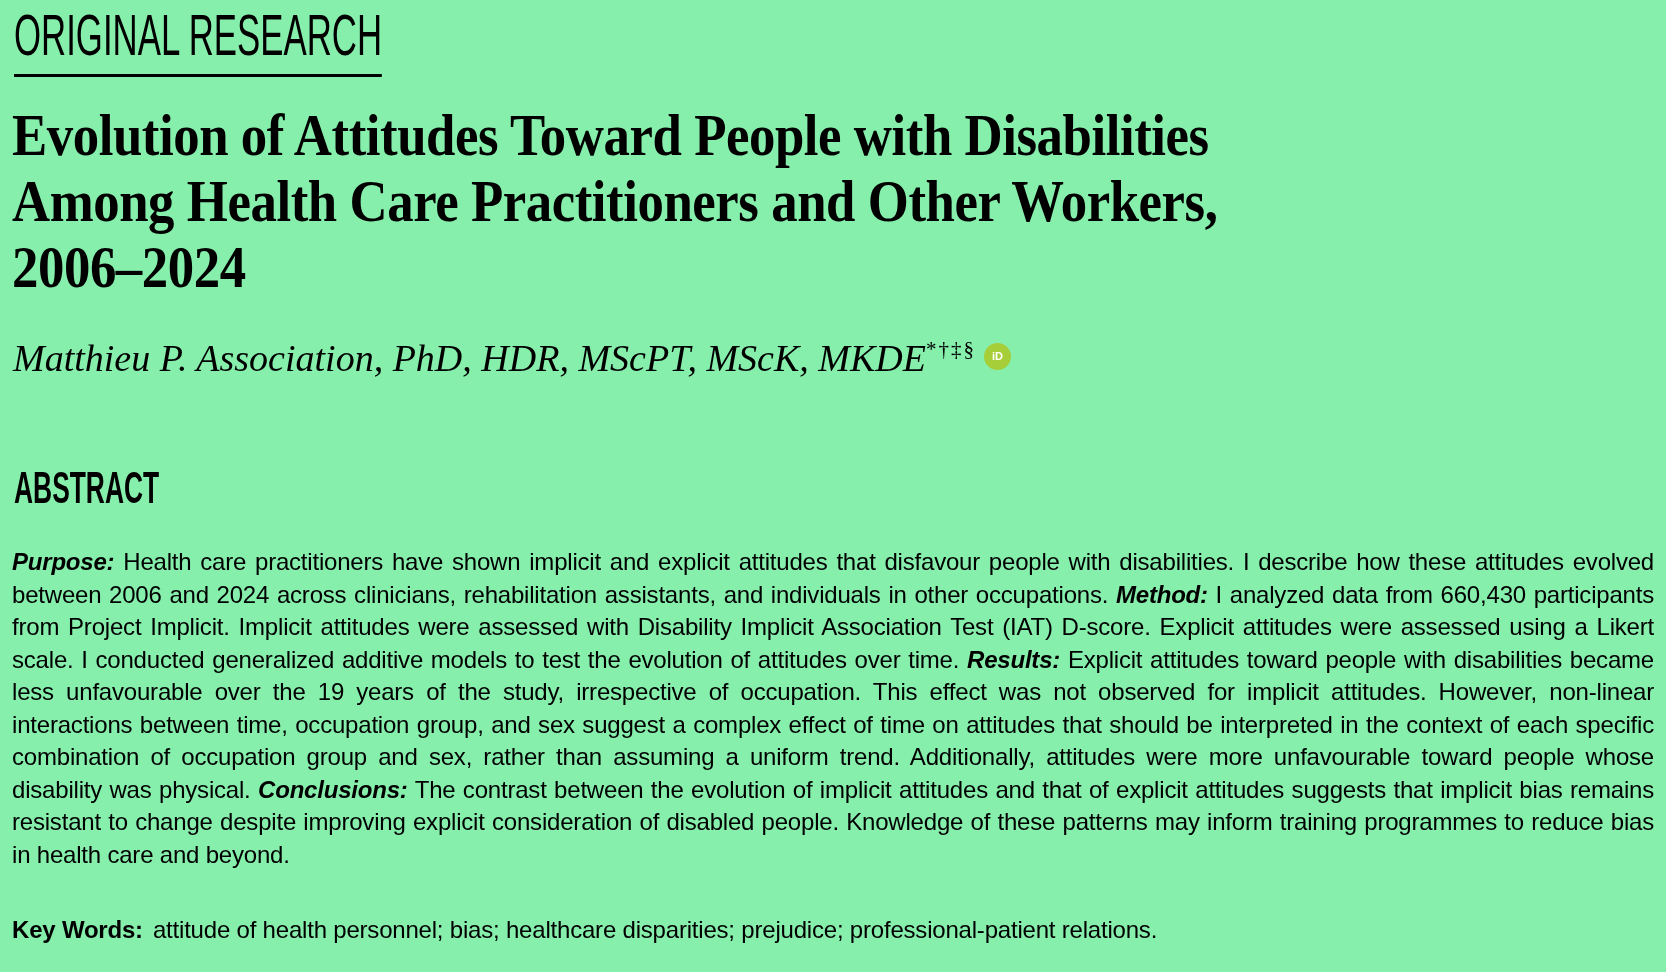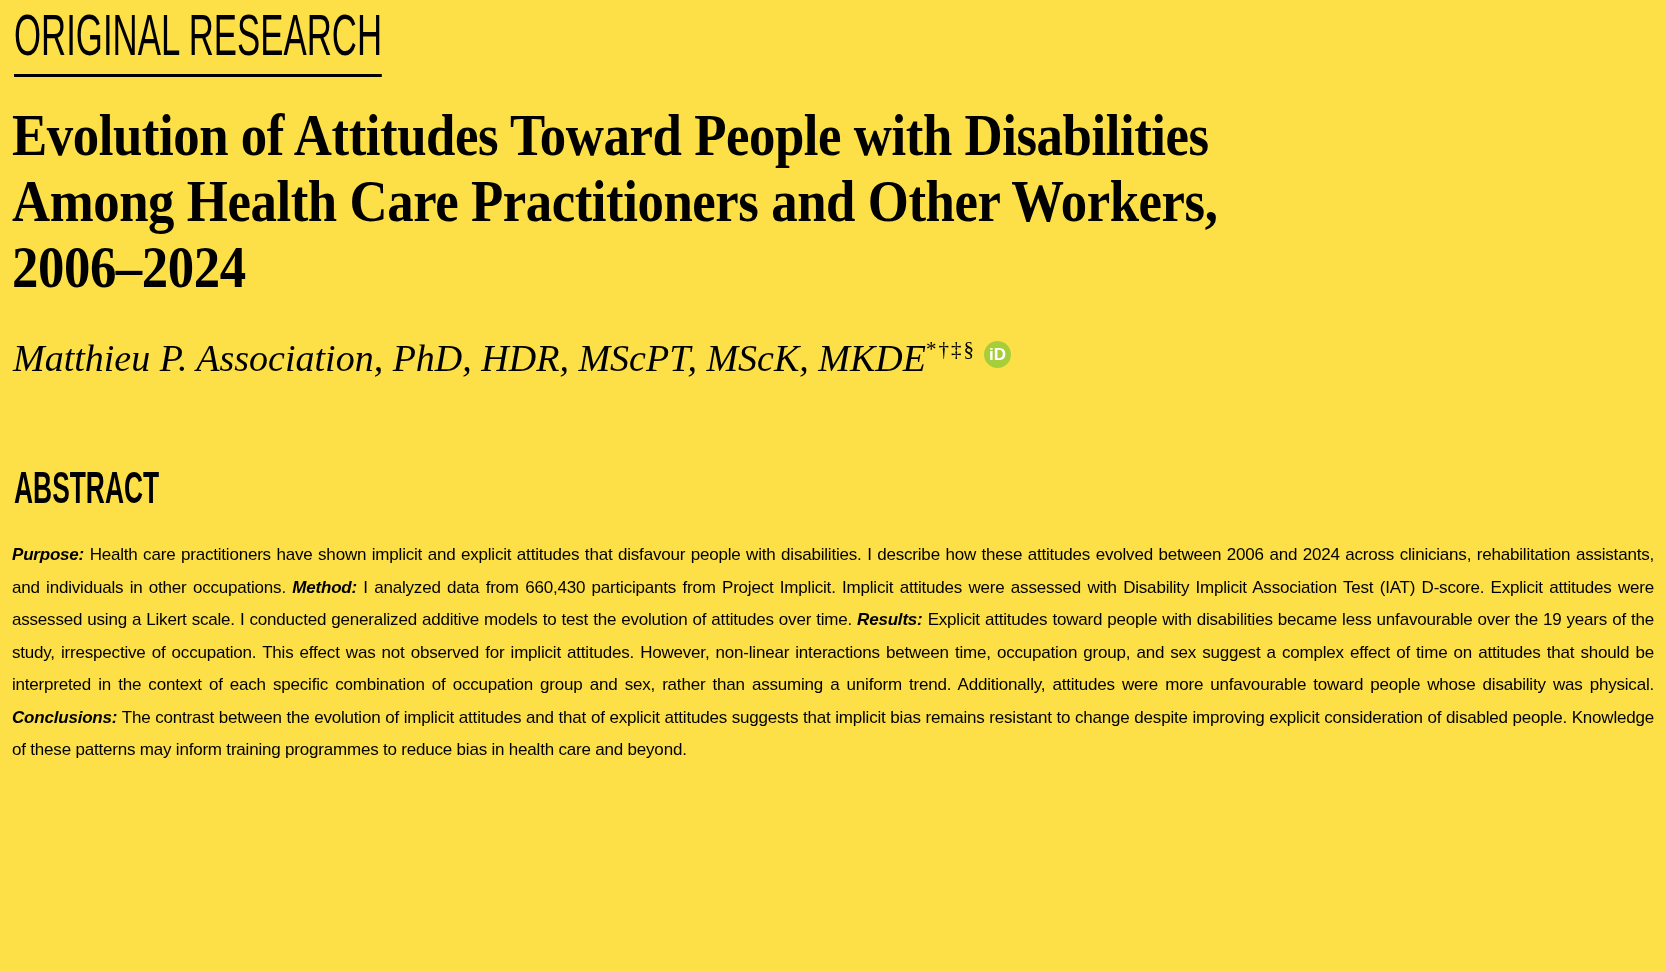--- a/index.html
+++ b/index.html
@@ -1,20 +1,20 @@
 <!DOCTYPE html>
 <html><head>
 <meta charset="utf-8">
 <style>
   html, body { margin: 0; padding: 0; background: #ffffff; }
   .page {
     position: relative;
     width: 1666px;
     height: 972px;
-    background: #fde047;
+    background: #86efac;
     color: #000000;
     font-family: "Liberation Sans", sans-serif;
     overflow: hidden;
   }
 
   
   .kicker-wrap { position: absolute; top: 6px; left: 14px; }
   .kicker {
     display: inline-block;
     font-family: "Liberation Sans", sans-serif;
@@ -62,21 +62,21 @@
   }
   .orcid {
     display: inline-block;
     width: 27px;
     height: 27px;
     border-radius: 50%;
     color: #ffffff;
     font-family: "Liberation Sans", sans-serif;
     font-style: normal;
     font-weight: 700;
-    font-size: 17px;
+    font-size: 11px;
     line-height: 27px;
     text-align: center;
     position: relative;
     top: -11px;
     margin-left: 8px;
     cursor: pointer;
   }
 
   
   .abstract-heading {
@@ -88,21 +88,21 @@
     line-height: 1.0;
     white-space: nowrap;
     transform: scaleX(0.60);
     transform-origin: 0 0;
   }
   .abstract-body {
     position: absolute;
     top: 522px;
     left: 12px;
     width: 1642px;
-    font-size: 17px;
+    font-size: 24px;
     line-height: 32.5px;
     letter-spacing: -0.2px;
     text-align: justify;
   }
   .seg-label { font-weight: 700; font-style: italic; }
 
   
   .keywords {
     position: absolute;
     top: 916px;
@@ -135,14 +135,17 @@
     <span class="seg-label">Purpose:</span>
     <span>Health care practitioners have shown implicit and explicit attitudes that disfavour people with disabilities. I describe how these attitudes evolved between 2006 and 2024 across clinicians, rehabilitation assistants, and individuals in other occupations.</span>
     <span class="seg-label">Method:</span>
     <span>I analyzed data from 660,430 participants from Project Implicit. Implicit attitudes were assessed with Disability Implicit Association Test (IAT) D-score. Explicit attitudes were assessed using a Likert scale. I conducted generalized additive models to test the evolution of attitudes over time.</span>
     <span class="seg-label">Results:</span>
     <span>Explicit attitudes toward people with disabilities became less unfavourable over the 19 years of the study, irrespective of occupation. This effect was not observed for implicit attitudes. However, non-linear interactions between time, occupation group, and sex suggest a complex effect of time on attitudes that should be interpreted in the context of each specific combination of occupation group and sex, rather than assuming a uniform trend. Additionally, attitudes were more unfavourable toward people whose disability was physical.</span>
     <span class="seg-label">Conclusions:</span>
     <span>The contrast between the evolution of implicit attitudes and that of explicit attitudes suggests that implicit bias remains resistant to change despite improving explicit consideration of disabled people. Knowledge of these patterns may inform training programmes to reduce bias in health care and beyond.</span>
   </p>
 
+  <div class="keywords">
+    <span class="kw-label">Key Words:</span><span>attitude of health personnel; bias; healthcare disparities; prejudice; professional-patient relations.</span>
+  </div>
 
 </div>
 
 </body></html>

